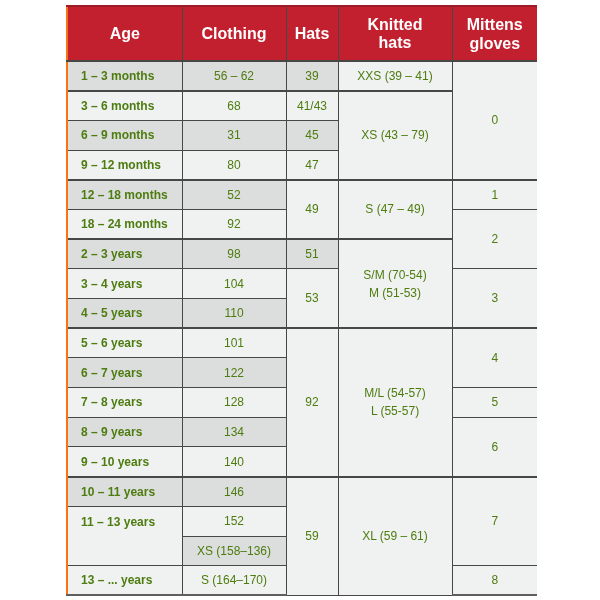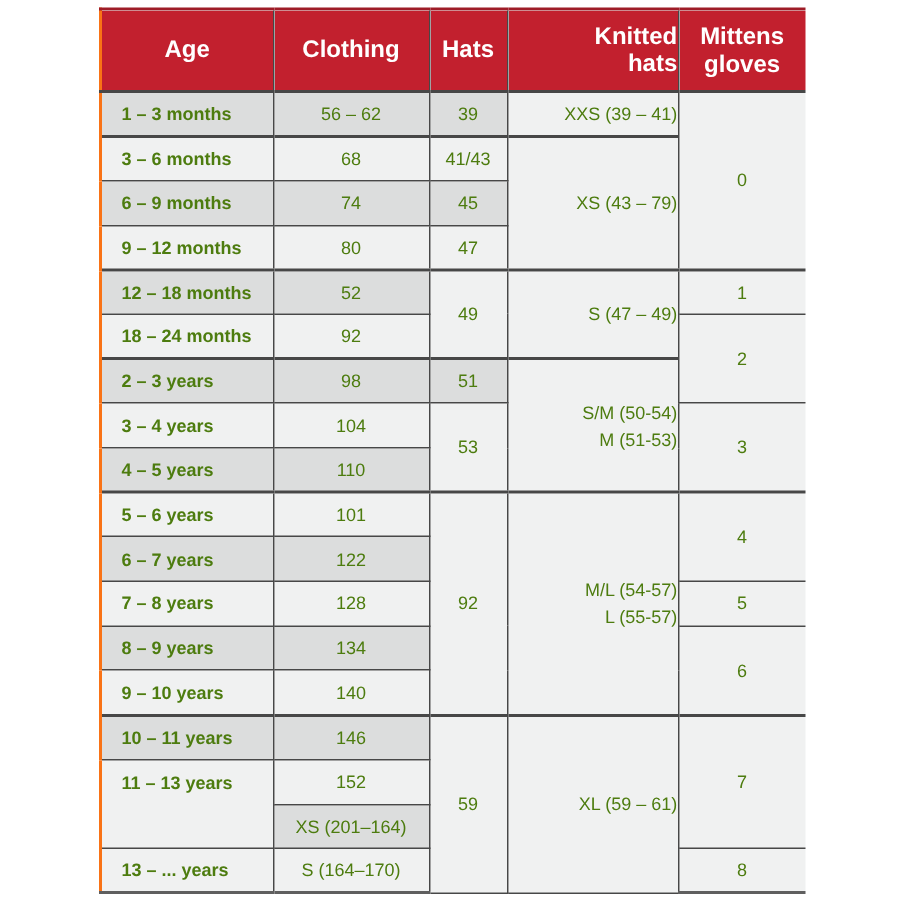--- a/index.html
+++ b/index.html
@@ -48,21 +48,21 @@
   td.gray  { background: #dcdddd; }
   td.light { background: #f0f1f1; }
   .c0 {
     text-align: left;
     padding-left: 13px;
     font-weight: bold;
     border-left: 2px solid #f97316;
   }
   th.c0 { text-align: center; padding-left: 0; }
   .c1, .c2, .c3, .c4 { text-align: center; }
-  .c3 { line-height: 18px; text-align: right; }
+  .c3 { line-height: 18px; }
   .c4 { border-right: none; }
   tr.gb td { border-top-width: 2px; }
   tbody tr:last-child td { border-bottom: 2px solid #5f5f5f; }
   td.vtop { vertical-align: top; padding-top: 8px; }
 </style>
 </head>
 <body>
 
 <div class="table-wrap">
   <table>
@@ -93,21 +93,21 @@
           <td rowspan="4" class="c4 light">0</td>
         </tr>
         <tr class="gb">
           <td class="c0 light">3 – 6 months</td>
           <td class="c1 light">68</td>
           <td class="c2 light">41/43</td>
           <td rowspan="3" class="c3 light">XS (43 – 79)</td>
         </tr>
         <tr>
           <td class="c0 gray">6 – 9 months</td>
-          <td class="c1 gray">74</td>
+          <td class="c1 gray">31</td>
           <td class="c2 gray">45</td>
         </tr>
         <tr>
           <td class="c0 light">9 – 12 months</td>
           <td class="c1 light">80</td>
           <td class="c2 light">47</td>
         </tr>
         <tr class="gb">
           <td class="c0 gray">12 – 18 months</td>
           <td class="c1 gray">52</td>
@@ -117,21 +117,21 @@
         </tr>
         <tr>
           <td class="c0 light">18 – 24 months</td>
           <td class="c1 light">92</td>
           <td rowspan="2" class="c4 light">2</td>
         </tr>
         <tr class="gb">
           <td class="c0 gray">2 – 3 years</td>
           <td class="c1 gray">98</td>
           <td class="c2 gray">51</td>
-          <td rowspan="3" class="c3 light">S/M (50-54)
+          <td rowspan="3" class="c3 light">S/M (70-54)
 M (51-53)</td>
         </tr>
         <tr>
           <td class="c0 light">3 – 4 years</td>
           <td class="c1 light">104</td>
           <td rowspan="2" class="c2 light">53</td>
           <td rowspan="2" class="c4 light">3</td>
         </tr>
         <tr>
           <td class="c0 gray">4 – 5 years</td>
@@ -168,21 +168,21 @@
           <td class="c1 gray">146</td>
           <td rowspan="4" class="c2 light">59</td>
           <td rowspan="4" class="c3 light">XL (59 – 61)</td>
           <td rowspan="3" class="c4 light">7</td>
         </tr>
         <tr>
           <td rowspan="2" class="c0 light vtop">11 – 13 years</td>
           <td class="c1 light">152</td>
         </tr>
         <tr>
-          <td class="c1 gray">XS (201–164)</td>
+          <td class="c1 gray">XS (158–136)</td>
         </tr>
         <tr>
           <td class="c0 light">13 – ... years</td>
           <td class="c1 light">S (164–170)</td>
           <td class="c4 light">8</td>
         </tr>
       </tbody>
   </table>
 </div>
 

